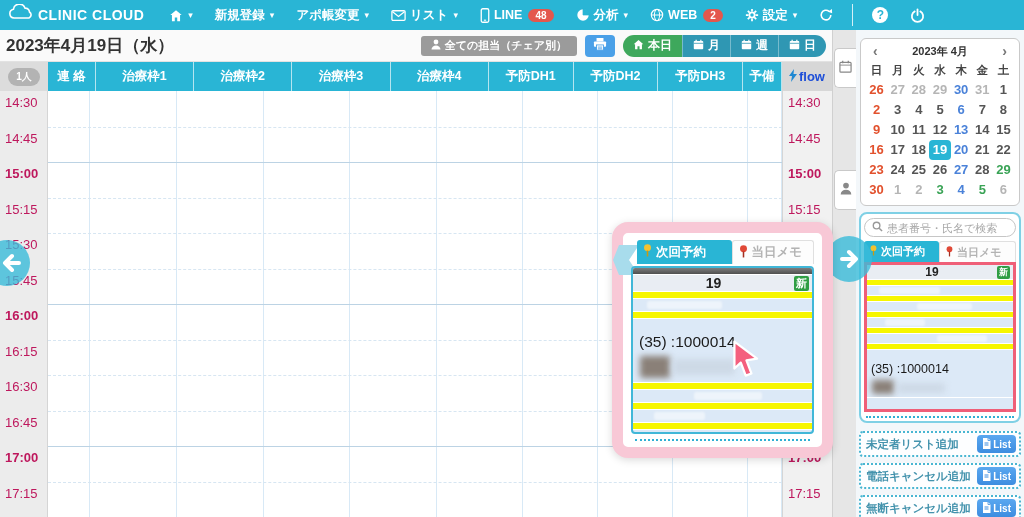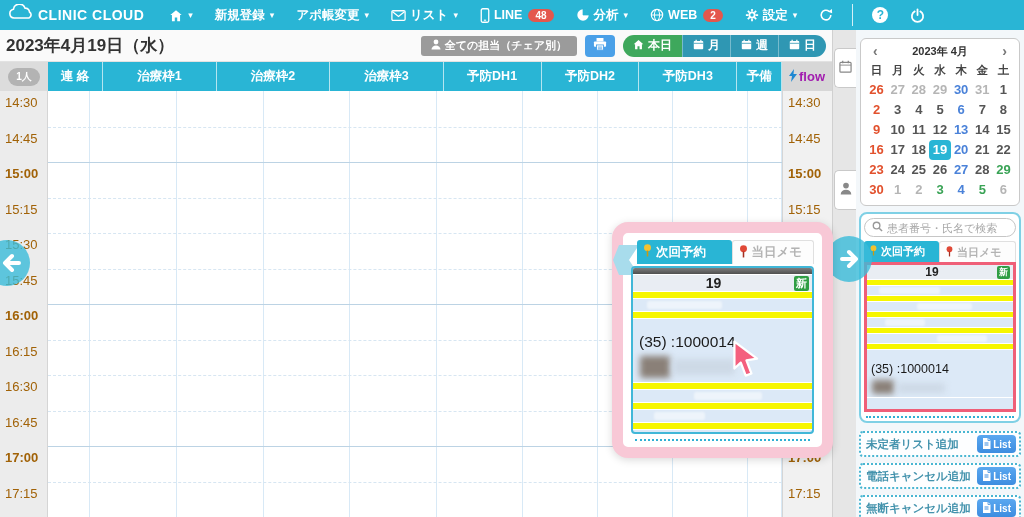--- a/index.html
+++ b/index.html
@@ -29,27 +29,27 @@
   .print-btn { background:#4aa0e8; border:none; border-radius:4px; width:30px; height:22px; display:flex; align-items:center; justify-content:center; cursor:pointer; }
   .seg-group { display:flex; border-radius:12px; overflow:hidden; }
   .seg-btn { border:none; height:22px; padding:0 10px; color:#fff; font-size:12px; font-weight:bold; display:flex; align-items:center; gap:4px; cursor:pointer; }
   .seg-today { background:#3ea85c; }
   .seg-teal { background:#2f97b3; border-left:1px solid rgba(255,255,255,.35); }
 
   .grid-header { height:29px; display:flex; }
   .gutter-hdr { width:48px; background:#dcdcdc; display:flex; align-items:center; justify-content:center; }
   .cap-pill { background:#b3b3b3; color:#fff; font-size:10px; font-weight:bold; border-radius:9px; padding:2px 8px; white-space:nowrap; }
   .col-hdr { background:#29b5d5; color:#fff; font-size:12.5px; font-weight:bold; display:flex; align-items:center; justify-content:center; border-right:1px solid rgba(255,255,255,.65); white-space:nowrap; overflow:hidden; }
-  .flow-hdr { width:50px; background:#d7d7d7; color:#a21caf; font-size:13px; font-weight:bold; display:flex; align-items:center; justify-content:center; gap:2px; }
+  .flow-hdr { width:50px; background:#d7d7d7; color:#1d4ed8; font-size:13px; font-weight:bold; display:flex; align-items:center; justify-content:center; gap:2px; }
 
   .grid-body { flex:1; display:flex; position:relative; }
   .gutter { position:relative; background:#ececec; }
   .gutter.left { width:48px; border-right:1px solid #d5d5d5; }
   .gutter.right { width:50px; background:#f1f1f1; border-left:1px solid #d5d5d5; }
-  .time-label { position:absolute; left:5px; font-size:13px; color:#a16207; white-space:nowrap; }
+  .time-label { position:absolute; left:5px; font-size:13px; color:#be185d; white-space:nowrap; }
   .time-label.hour { font-weight:bold; }
   .cols-wrap { flex:1; display:flex; position:relative; background:#fff; }
   .grid-col { border-right:1px solid #d8e9f6; height:100%; }
   .row-line { position:absolute; left:0; right:0; height:35.5px; pointer-events:none; }
   .row-line.q { border-top:1px dashed #d7e6f2; }
   .row-line.h { border-top:1px solid #bcd3e4; }
 
   
   .tab-strip { width:24px; background:#e6e6e6; position:relative; border-left:1px solid #d0d0d0; }
   .strip-tab { position:absolute; left:1px; width:22px; height:40px; background:#fff; border:1px solid #c9c9c9; border-right:none; border-radius:5px 0 0 5px; display:flex; align-items:center; justify-content:center; cursor:pointer; }
@@ -294,20 +294,21 @@
 
     <div class="grid-header" id="grid-header">
       <div class="gutter-hdr">
         <span class="cap-pill">1人</span>
       </div>
 
       <div class="col-hdr" style="flex: 0.52 1 0px;">連 絡</div>
         <div class="col-hdr" style="flex: 1.08 1 0px;">治療枠1</div>
         <div class="col-hdr" style="flex: 1.08 1 0px;">治療枠2</div>
         <div class="col-hdr" style="flex: 1.08 1 0px;">治療枠3</div>
+        <div class="col-hdr" style="flex: 1.08 1 0px;">治療枠4</div>
         <div class="col-hdr" style="flex: 0.93 1 0px;">予防DH1</div>
         <div class="col-hdr" style="flex: 0.93 1 0px;">予防DH2</div>
         <div class="col-hdr" style="flex: 0.93 1 0px;">予防DH3</div>
         <div class="col-hdr" style="flex: 0.42 1 0px;">予備</div>
         <div class="flow-hdr">
         <span><svg width="8" height="13" viewBox="0 0 8 13">
               <polygon points="5,0 0,7 3,7 2,13 8,5 4.5,5" fill="#1e88d2"></polygon>
             </svg></span>
         <span>flow</span>
       </div>

